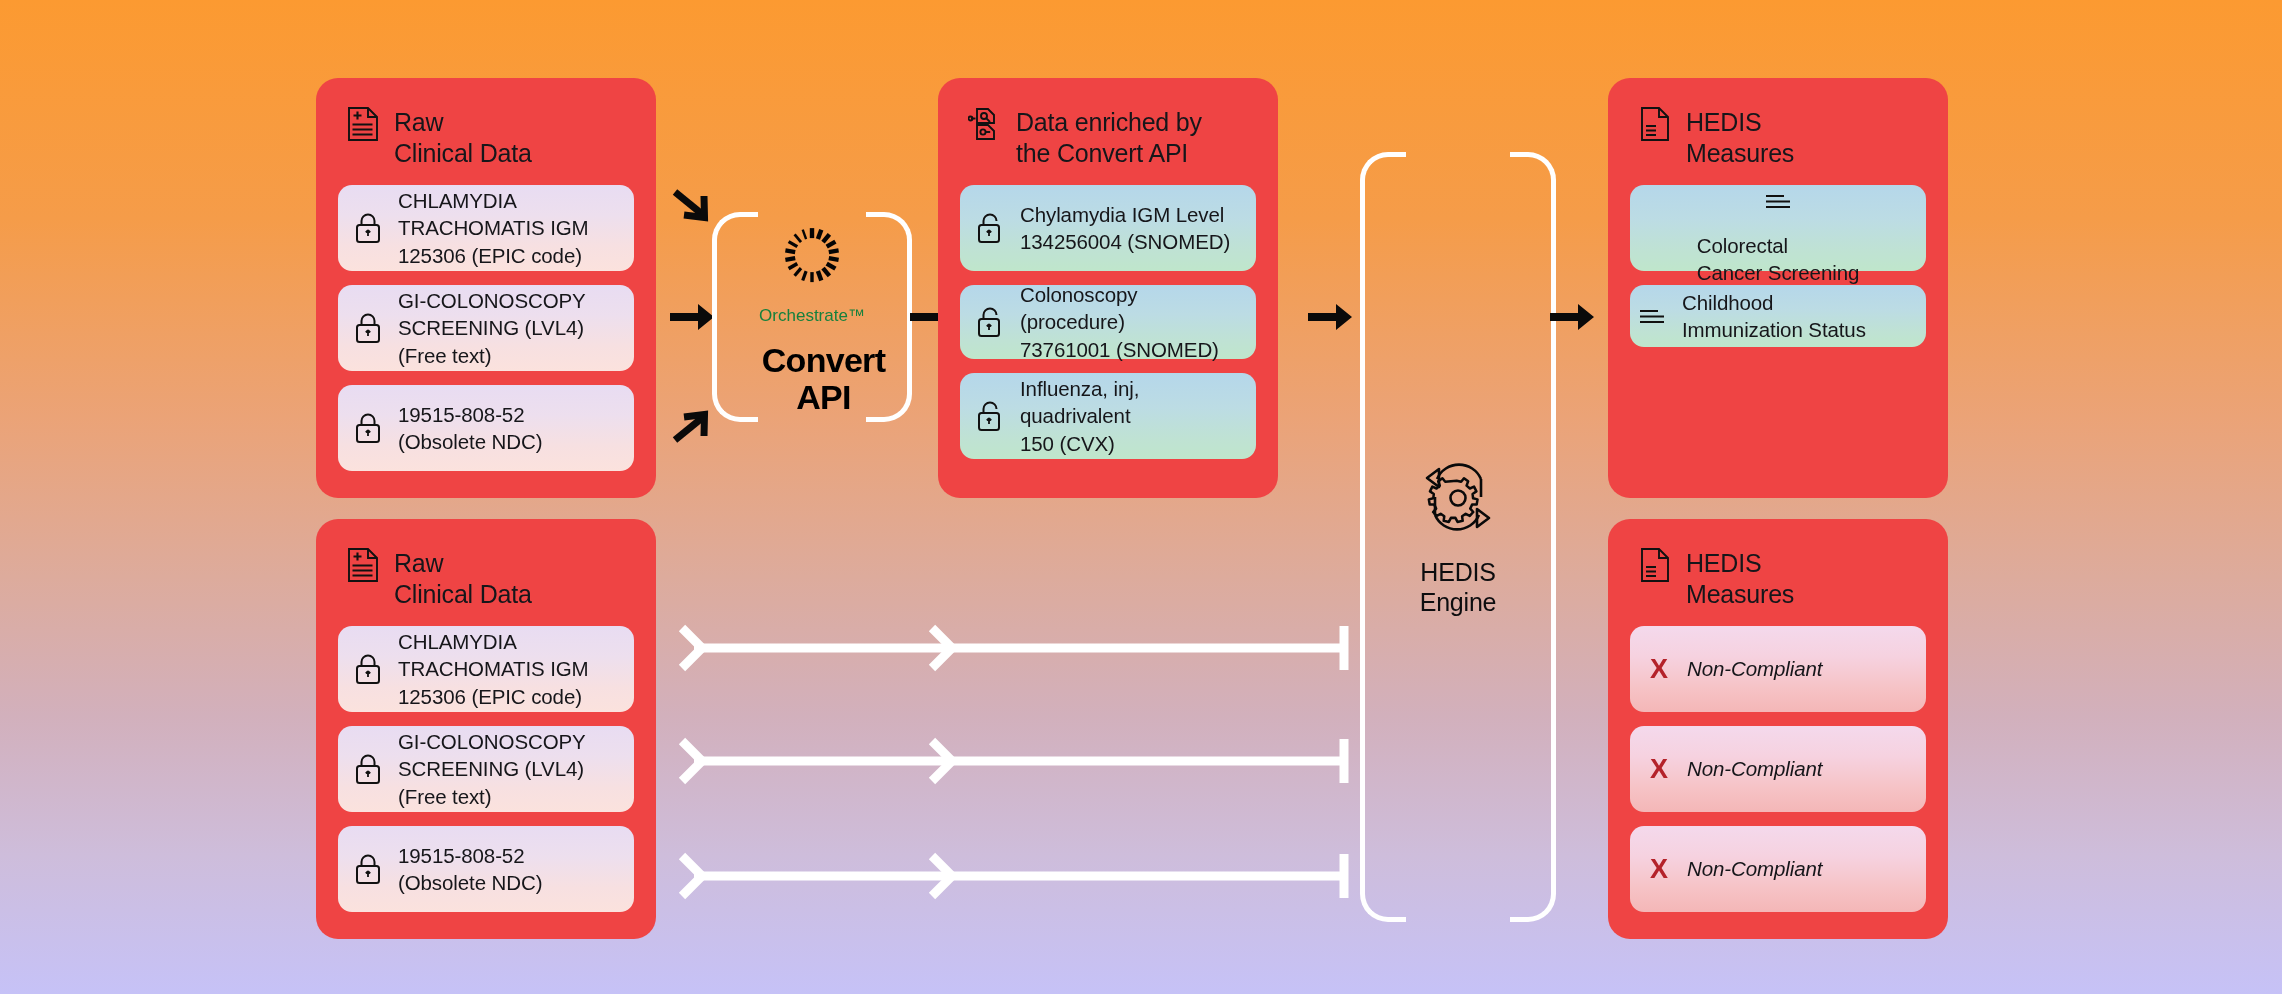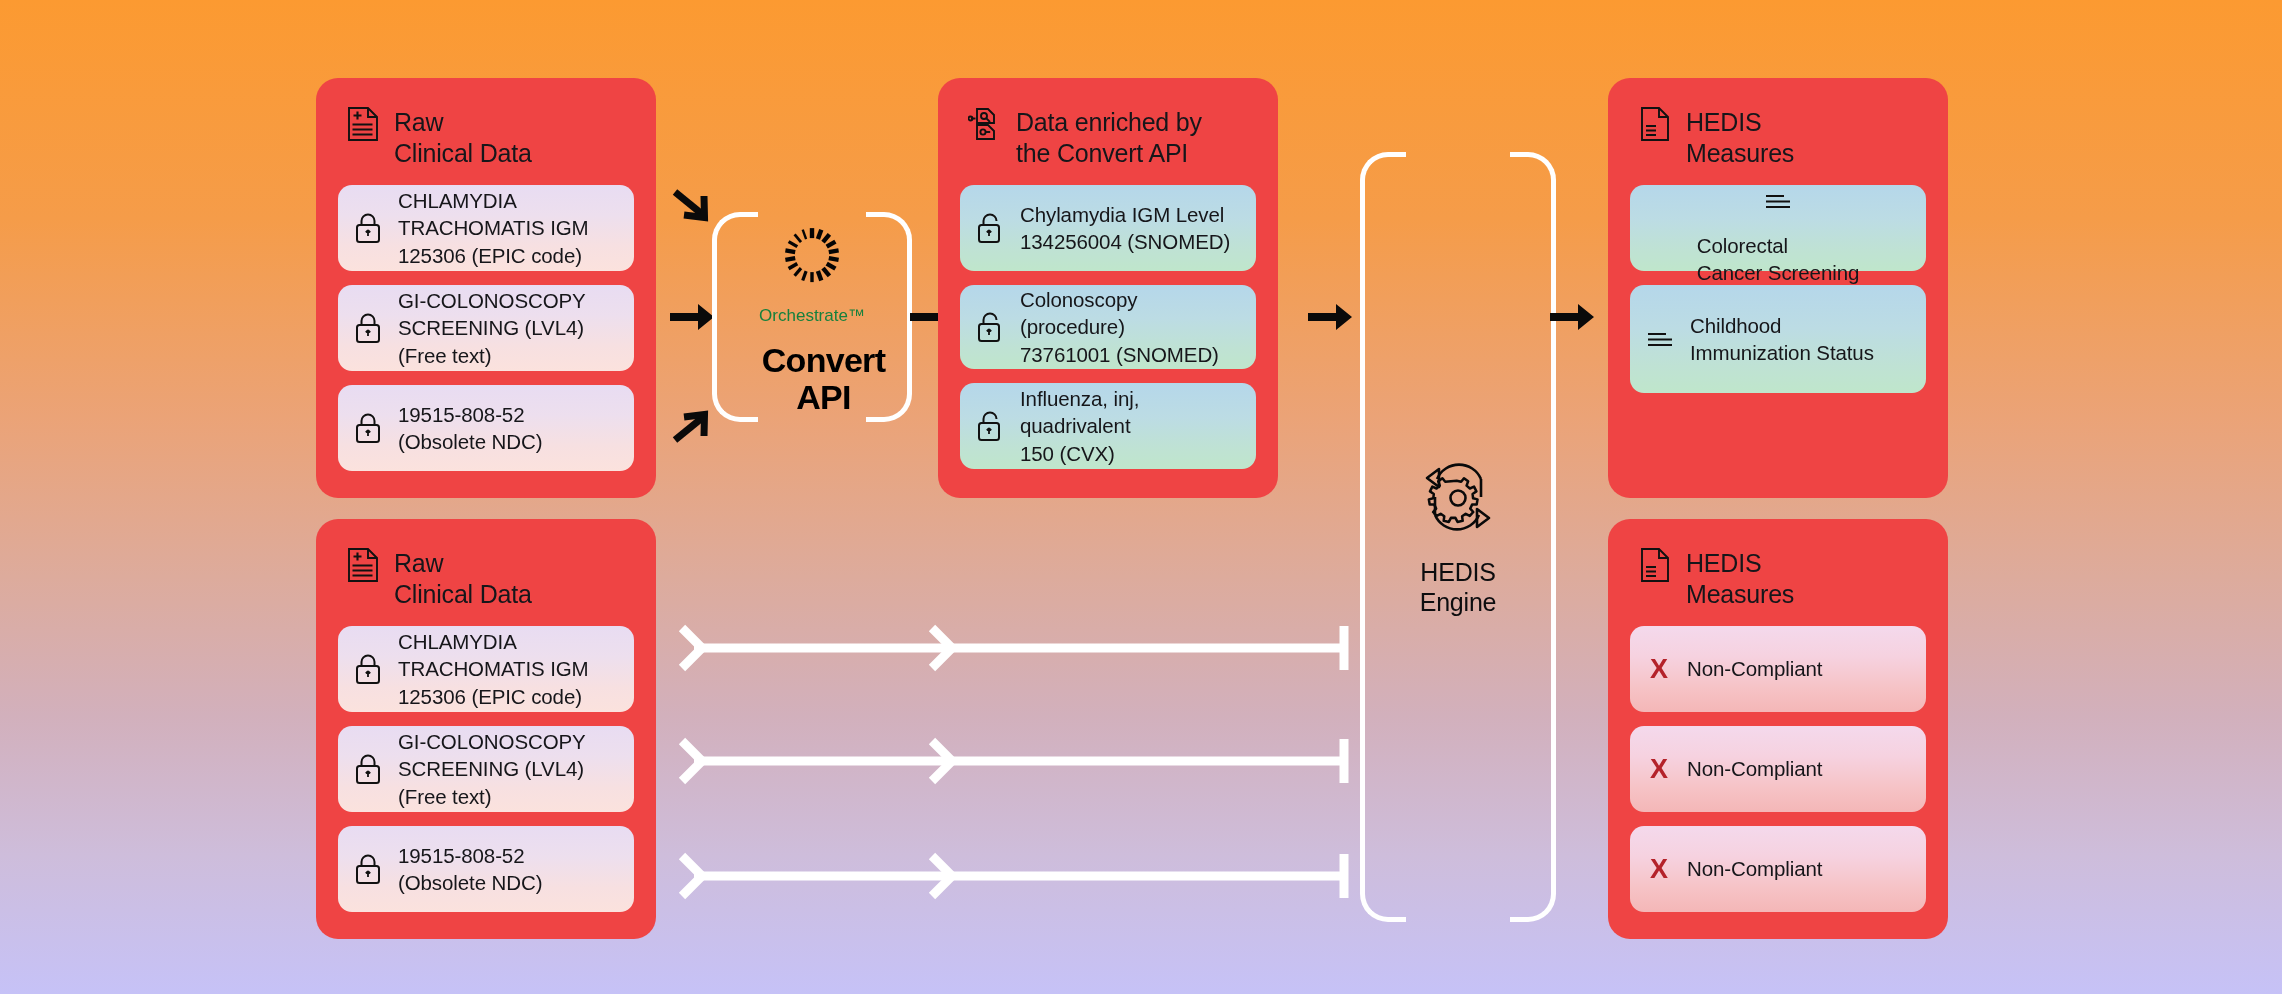--- a/index.html
+++ b/index.html
@@ -69,21 +69,21 @@
     color: #16161a;
     white-space: pre-line;
     letter-spacing: -0.1px;
   }
 
   
   .pill-raw   { background: linear-gradient(180deg, #e8dcf2 0%, #eddfee 35%, #f7e0e1 72%, #fbe2dd 100%); }
   .pill-teal  { background: linear-gradient(180deg, #b5d7ea 0%, #bcdce4 40%, #bfe2d4 75%, #bfe6cb 100%); }
   .pill-red   { background: linear-gradient(180deg, #f4d9ec 0%, #f6d2e0 35%, #f6c3c6 72%, #f4b7b7 100%); }
 
-  .ptext.red { color: #16161a; }
+  .ptext.red { color: #16161a; font-style: italic; }
   .xmark {
     flex: 0 0 26px;
     font-size: 27px;
     font-weight: 700;
     color: #b4222a;
     line-height: 1;
     text-align: center;
     font-family: "Liberation Sans", sans-serif;
   }
 
@@ -285,21 +285,21 @@
         <svg viewBox="0 0 28 32" width="28" height="32" fill="none" stroke="#111" stroke-width="2">
           <rect x="3" y="13" width="20" height="17" rx="2.5"></rect>
           <path d="M7.5 13V9a6.5 6.5 0 0113 0"></path>
           <path d="M13 18v6M13 18l-2.2 2.4M13 18l2.2 2.4" stroke-width="1.8"></path>
         </svg>
       </span>
       <span class="ptext">Chylamydia IGM Level
 134256004 (SNOMED)</span>
     </div>
 
-    <div class="pill pill-teal" style="height:84px;">
+    <div class="pill pill-teal" style="height:74px;">
       <span class="picon">
         <svg viewBox="0 0 28 32" width="28" height="32" fill="none" stroke="#111" stroke-width="2">
           <rect x="3" y="13" width="20" height="17" rx="2.5"></rect>
           <path d="M7.5 13V9a6.5 6.5 0 0113 0"></path>
           <path d="M13 18v6M13 18l-2.2 2.4M13 18l2.2 2.4" stroke-width="1.8"></path>
         </svg>
       </span>
       <span class="ptext">Colonoscopy (procedure)
 73761001 (SNOMED)</span>
     </div>
@@ -367,21 +367,21 @@
     <div class="pill pill-teal" style="height:86px;flex-direction:column;">
       <span class="picon">
         <svg viewBox="0 0 28 32" width="28" height="32" fill="none" stroke="#111" stroke-width="2.1">
           <path d="M2 11h18M2 16.5h24M2 22h24"></path>
         </svg>
       </span>
       <span class="ptext">Colorectal
 Cancer Screening</span>
     </div>
 
-    <div class="pill pill-teal" style="height:108px;">
+    <div class="pill pill-teal" style="height:62px;padding-left:8px;">
       <span class="picon">
         <svg viewBox="0 0 28 32" width="28" height="32" fill="none" stroke="#111" stroke-width="2.1">
           <path d="M2 11h18M2 16.5h24M2 22h24"></path>
         </svg>
       </span>
       <span class="ptext">Childhood
 Immunization Status</span>
     </div>
   </div>
 

